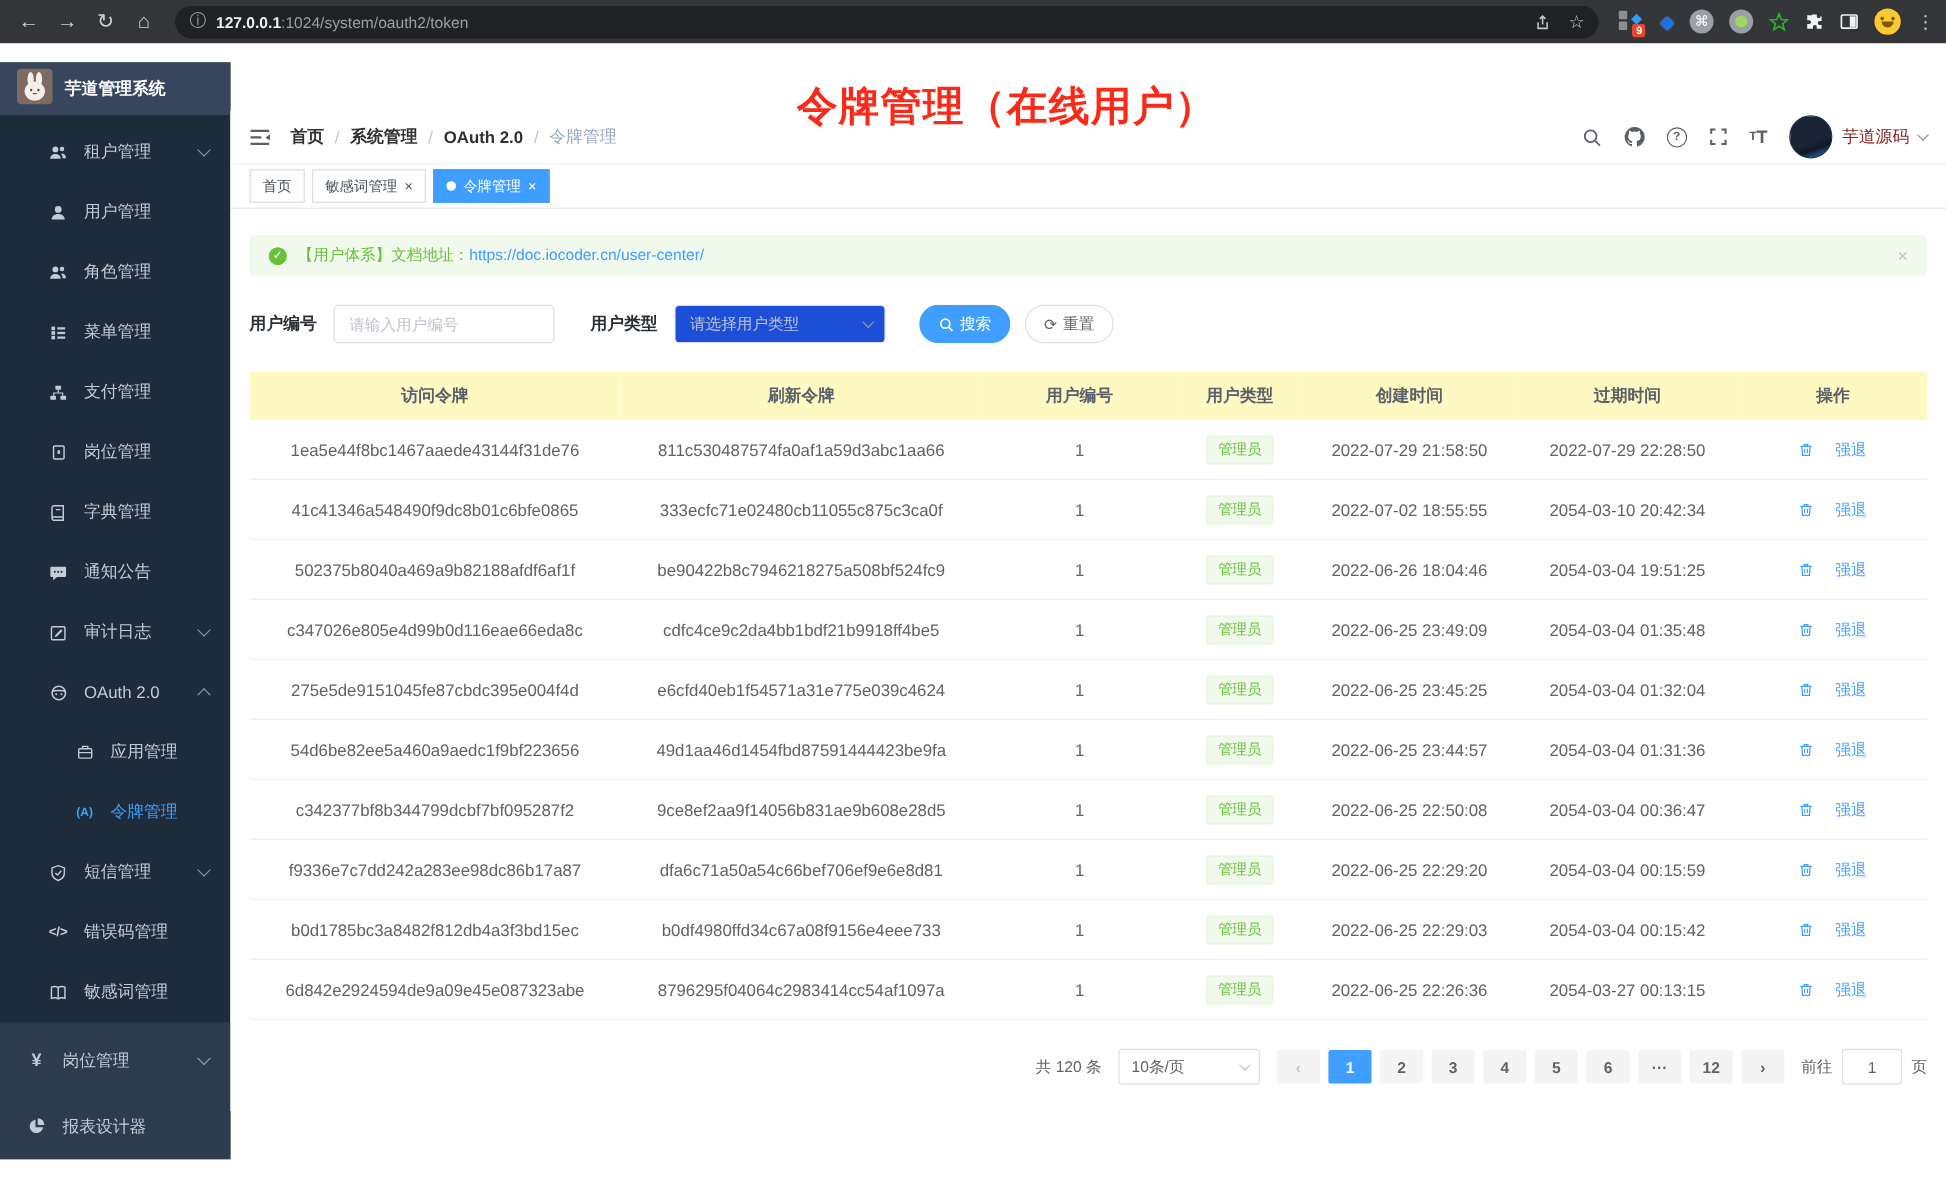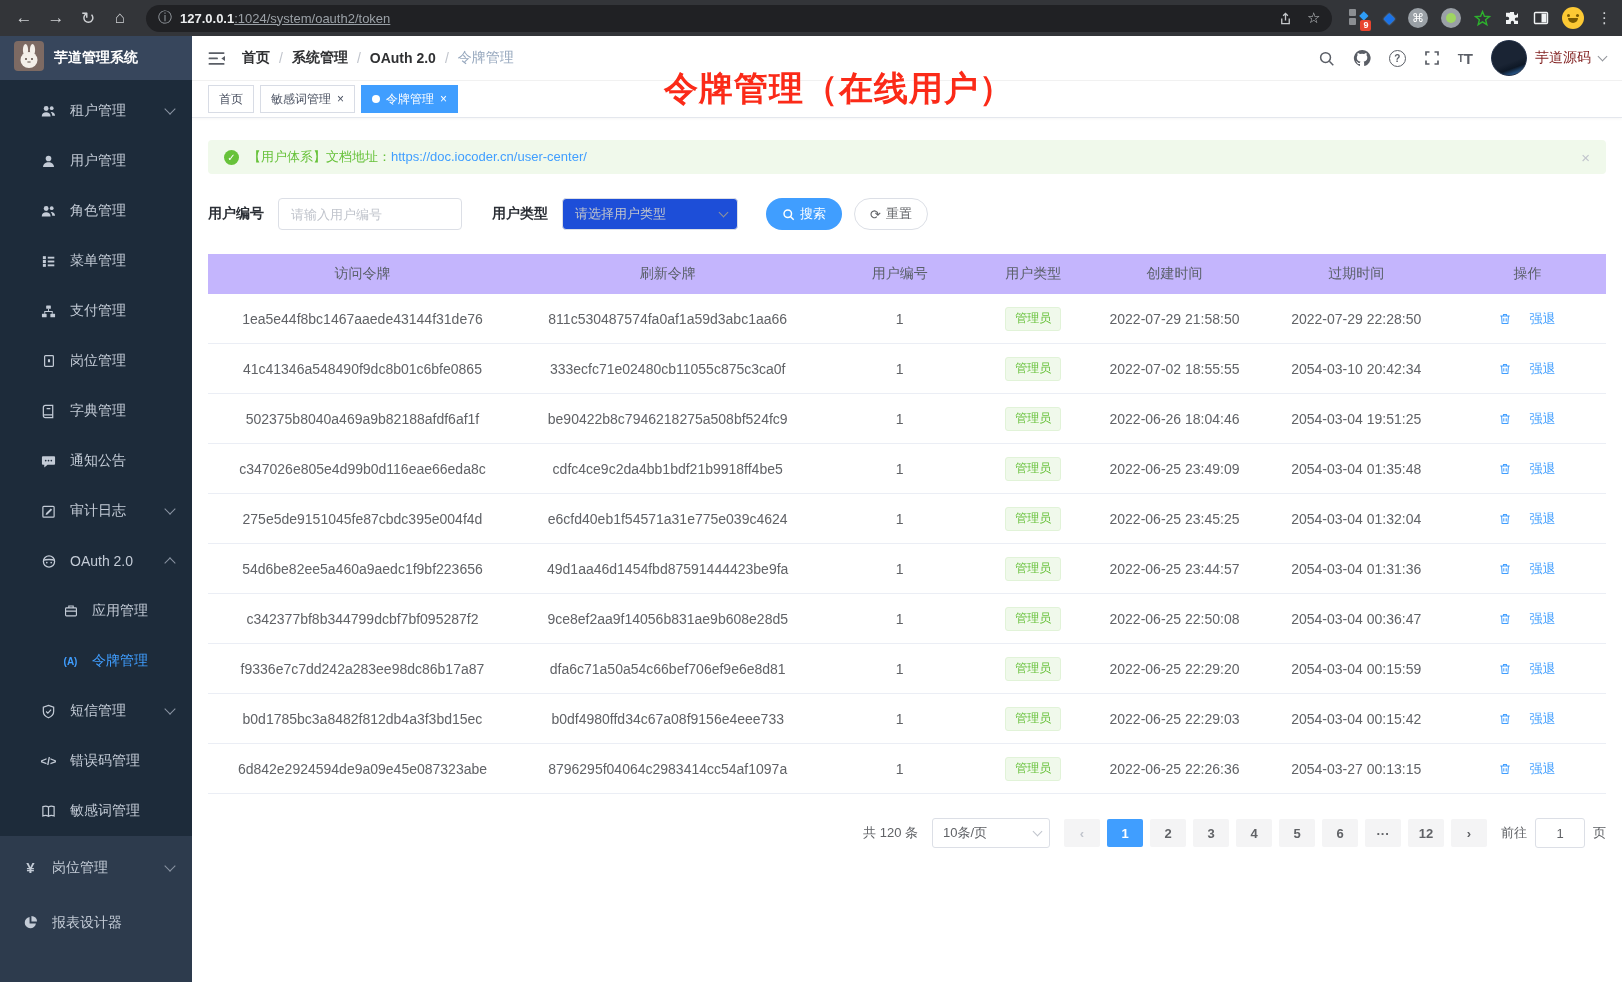--- a/index.html
+++ b/index.html
@@ -6,42 +6,42 @@
   body{width:1622px;height:982px;position:relative;overflow:hidden;background:#fff;
        font-family:"Liberation Sans","DejaVu Sans",sans-serif;-webkit-font-smoothing:antialiased;}
 
   
   .browser{height:36px;background:#333539;display:flex;align-items:center;padding:0 10px;gap:4px;}
   .bnav{width:28px;height:28px;display:flex;align-items:center;justify-content:center;
         color:#cfd1d4;font-size:17px;border-radius:50%;cursor:pointer;}
   .urlbar{flex:1;height:27px;background:#202124;border-radius:14px;margin:0 8px;display:flex;
           align-items:center;padding:0 12px;color:#9aa0a6;font-size:13px;gap:8px;}
   .urlhost{color:#eceeef;font-weight:600;}
-  .urlrest{color:#9aa0a6;text-decoration:underline;}
+  .urlrest{color:#9aa0a6;}
   .url-right{margin-left:auto;display:flex;align-items:center;gap:14px;color:#c4c7ca;}
   .exts{display:flex;align-items:center;gap:13px;margin-left:4px;}
   .extbox{position:relative;width:22px;height:22px;display:flex;align-items:center;justify-content:center;}
   .grid-sq1,.grid-sq2{position:absolute;width:7px;height:7px;background:#8b8e92;border-radius:1px;}
   .grid-sq1{left:1px;top:2px;}.grid-sq2{left:1px;top:11px;}
   .grid-diamond{position:absolute;right:2px;top:1px;color:#2e9df7;font-size:12px;}
   .ext-badge{position:absolute;right:-1px;bottom:-2px;background:#e8452f;color:#fff;font-size:9px;
              line-height:11px;padding:0 3px;border-radius:2px;font-weight:700;}
   .gem{color:#1a72e8;font-size:15px;text-shadow:0 0 2px #6db3ff;}
   .circ-gray{width:20px;height:20px;border-radius:50%;background:#9aa0a6;color:#fff;display:flex;
              align-items:center;justify-content:center;font-size:12px;}
   .circ-dot{width:20px;height:20px;border-radius:50%;background:#9aa0a6;display:flex;align-items:center;justify-content:center;}
   .circ-dot i{width:10px;height:10px;border-radius:50%;background:#9fd661;display:block;}
   .smiley{width:22px;height:22px;border-radius:50%;background:#fcc934;position:relative;}
   .smiley::before{content:"";position:absolute;left:5px;top:7px;width:3px;height:3px;border-radius:50%;
                   background:#7a5a00;box-shadow:9px 0 0 #7a5a00;}
   .smiley::after{content:"";position:absolute;left:6px;top:11px;width:10px;height:5px;border-radius:0 0 10px 10px;background:#7a5a00;}
   .dots{color:#cfd1d4;font-size:15px;letter-spacing:0;}
 
   
-  .app{display:flex;height:946px;}
+  .app{display:flex;height:946px;align-items:center;}
   .sidebar{width:192px;background:#1d2b3a;display:flex;flex-direction:column;flex-shrink:0;}
   .logo{height:44px;background:#37465c;display:flex;align-items:center;gap:10px;padding:0 14px;}
   .logo-title{color:#fff;font-size:14px;font-weight:700;}
   .menu{padding-top:6px;}
   .menu-item{height:50px;display:flex;align-items:center;color:#c3cbd6;font-size:14px;cursor:pointer;padding-right:18px;}
   .indent0{padding-left:22px;}
   .indent1{padding-left:40px;}
   .indent2{padding-left:62px;}
   .mi-icon{width:17px;margin-right:13px;display:inline-flex;align-items:center;justify-content:center;color:inherit;}
   .menu-item.active{color:#409eff;}
@@ -97,21 +97,21 @@
   .finput::placeholder{color:#c0c4cc;}
   .fgap{width:30px;}
   .fselect{width:152px;height:30px;border:1px solid #dcdfe6;border-radius:4px;padding:0 10px 0 12px;font-size:13px;
            color:#c0c4cc;display:flex;align-items:center;justify-content:space-between;cursor:pointer;background:#1d4ed8;}
   .btn{height:32px;border-radius:16px;font-size:13px;display:inline-flex;align-items:center;gap:5px;
        padding:0 15px;cursor:pointer;border:1px solid transparent;}
   .btn-primary{background:#409eff;color:#fff;margin-left:28px;}
   .btn-plain{background:#fff;border-color:#dcdfe6;color:#606266;margin-left:12px;}
 
   table.grid{margin-top:24px;width:100%;border-collapse:collapse;font-size:14px;color:#606266;table-layout:fixed;}
-  .grid th{height:38px;background:#c4b5fd;font-weight:400;color:#5a6069;font-size:14px;text-align:center;}
+  .grid th{height:38px;background:#fef9c3;font-weight:700;color:#5a6069;font-size:14px;text-align:center;}
   .grid td{height:47px;border-bottom:1px solid #ebeef5;text-align:center;overflow:hidden;white-space:nowrap;}
   .tag{display:inline-block;padding:0 9px;height:22px;line-height:21px;background:#f0f9eb;border:1px solid #e1f3d8;
        color:#67c23a;border-radius:3px;font-size:12px;}
   .op{color:#409eff;display:inline-flex;align-items:center;gap:18px;font-size:13px;cursor:pointer;}
 
   .pager-row{margin-top:24px;display:flex;align-items:center;justify-content:flex-end;gap:14px;
              font-size:13px;color:#606266;}
   .psel{width:98px;height:28px;border:1px solid #dcdfe6;border-radius:3px;display:flex;align-items:center;
         justify-content:space-between;padding:0 8px 0 10px;color:#606266;cursor:pointer;background:#fff;}
   .psel .caret{border-color:#c0c4cc;}

